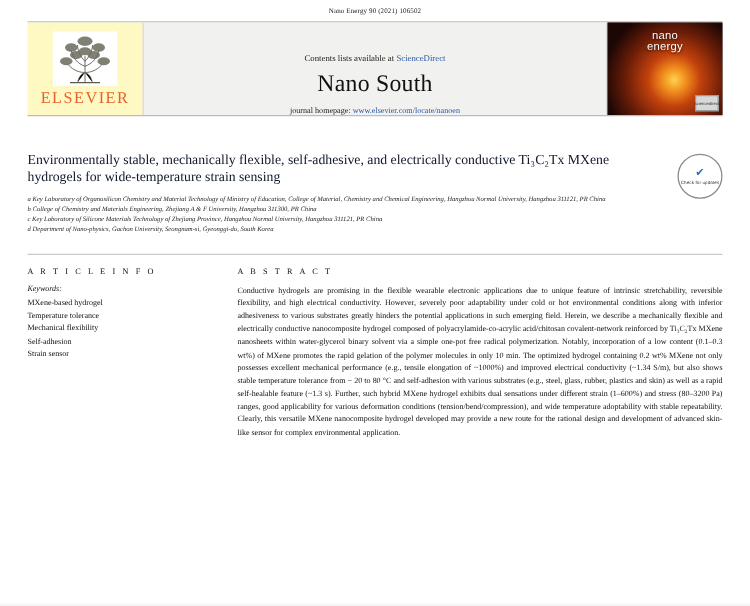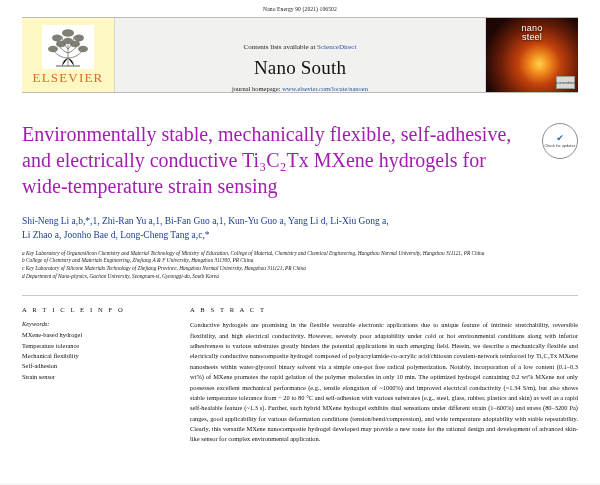--- a/index.html
+++ b/index.html
@@ -123,24 +123,24 @@
     font-family: "Liberation Sans", sans-serif;
   }
 
   
   .title-area {
     margin-top: 22px;
     position: relative;
     padding-right: 46px;
   }
   .paper-title {
-    font-size: 20px;
+    font-size: 11px;
     line-height: 1.3;
     font-family: "Liberation Serif", serif;
-    color: #a21caf;
+    color: #0f172a;
     font-weight: 400;
     margin-top: 28px;
   }
   .crossmark {
     position: absolute;
     right: 0; top: 2px;
     width: 34px; height: 34px;
     border-radius: 50%;
     border: 1.2px solid #8a8a8a;
     display: flex;
@@ -270,39 +270,35 @@
       <div class="journal-title">Nano South</div>
       <div class="homepage-line">
         <span>journal homepage: </span><a href="#">www.elsevier.com/locate/nanoen</a>
       </div>
     </div>
 
     <div class="masthead-right">
       <div class="cover-grad"></div>
       <div class="cover-title">
         <div>nano</div>
-        <div>steel</div>
+        <div>energy</div>
       </div>
       <div class="cover-badge">sciencedirect</div>
     </div>
 
   </div>
 
   <div class="title-area">
     <h1 class="paper-title">Environmentally stable, mechanically flexible, self-adhesive, and electrically conductive Ti₃C₂Tx MXene hydrogels for wide-temperature strain sensing</h1>
     <div class="crossmark">
       <div class="cm-check">✔</div>
       <div class="cm-label">Check for updates</div>
     </div>
   </div>
 
-  <div class="authors">
-    <div>Shi-Neng Li a,b,*,1, Zhi-Ran Yu a,1, Bi-Fan Guo a,1, Kun-Yu Guo a, Yang Li d, Li-Xiu Gong a,</div>
-    <div>Li Zhao a, Joonho Bae d, Long-Cheng Tang a,c,*</div>
-  </div>
 
   <div class="affils">
     <div>a Key Laboratory of Organosilicon Chemistry and Material Technology of Ministry of Education, College of Material, Chemistry and Chemical Engineering, Hangzhou Normal University, Hangzhou 311121, PR China</div>
     <div>b College of Chemistry and Materials Engineering, Zhejiang A &amp; F University, Hangzhou 311300, PR China</div>
     <div>c Key Laboratory of Silicone Materials Technology of Zhejiang Province, Hangzhou Normal University, Hangzhou 311121, PR China</div>
     <div>d Department of Nano-physics, Gachon University, Seongnam-si, Gyeonggi-do, South Korea</div>
   </div>
 
   <div class="rule"></div>
 

